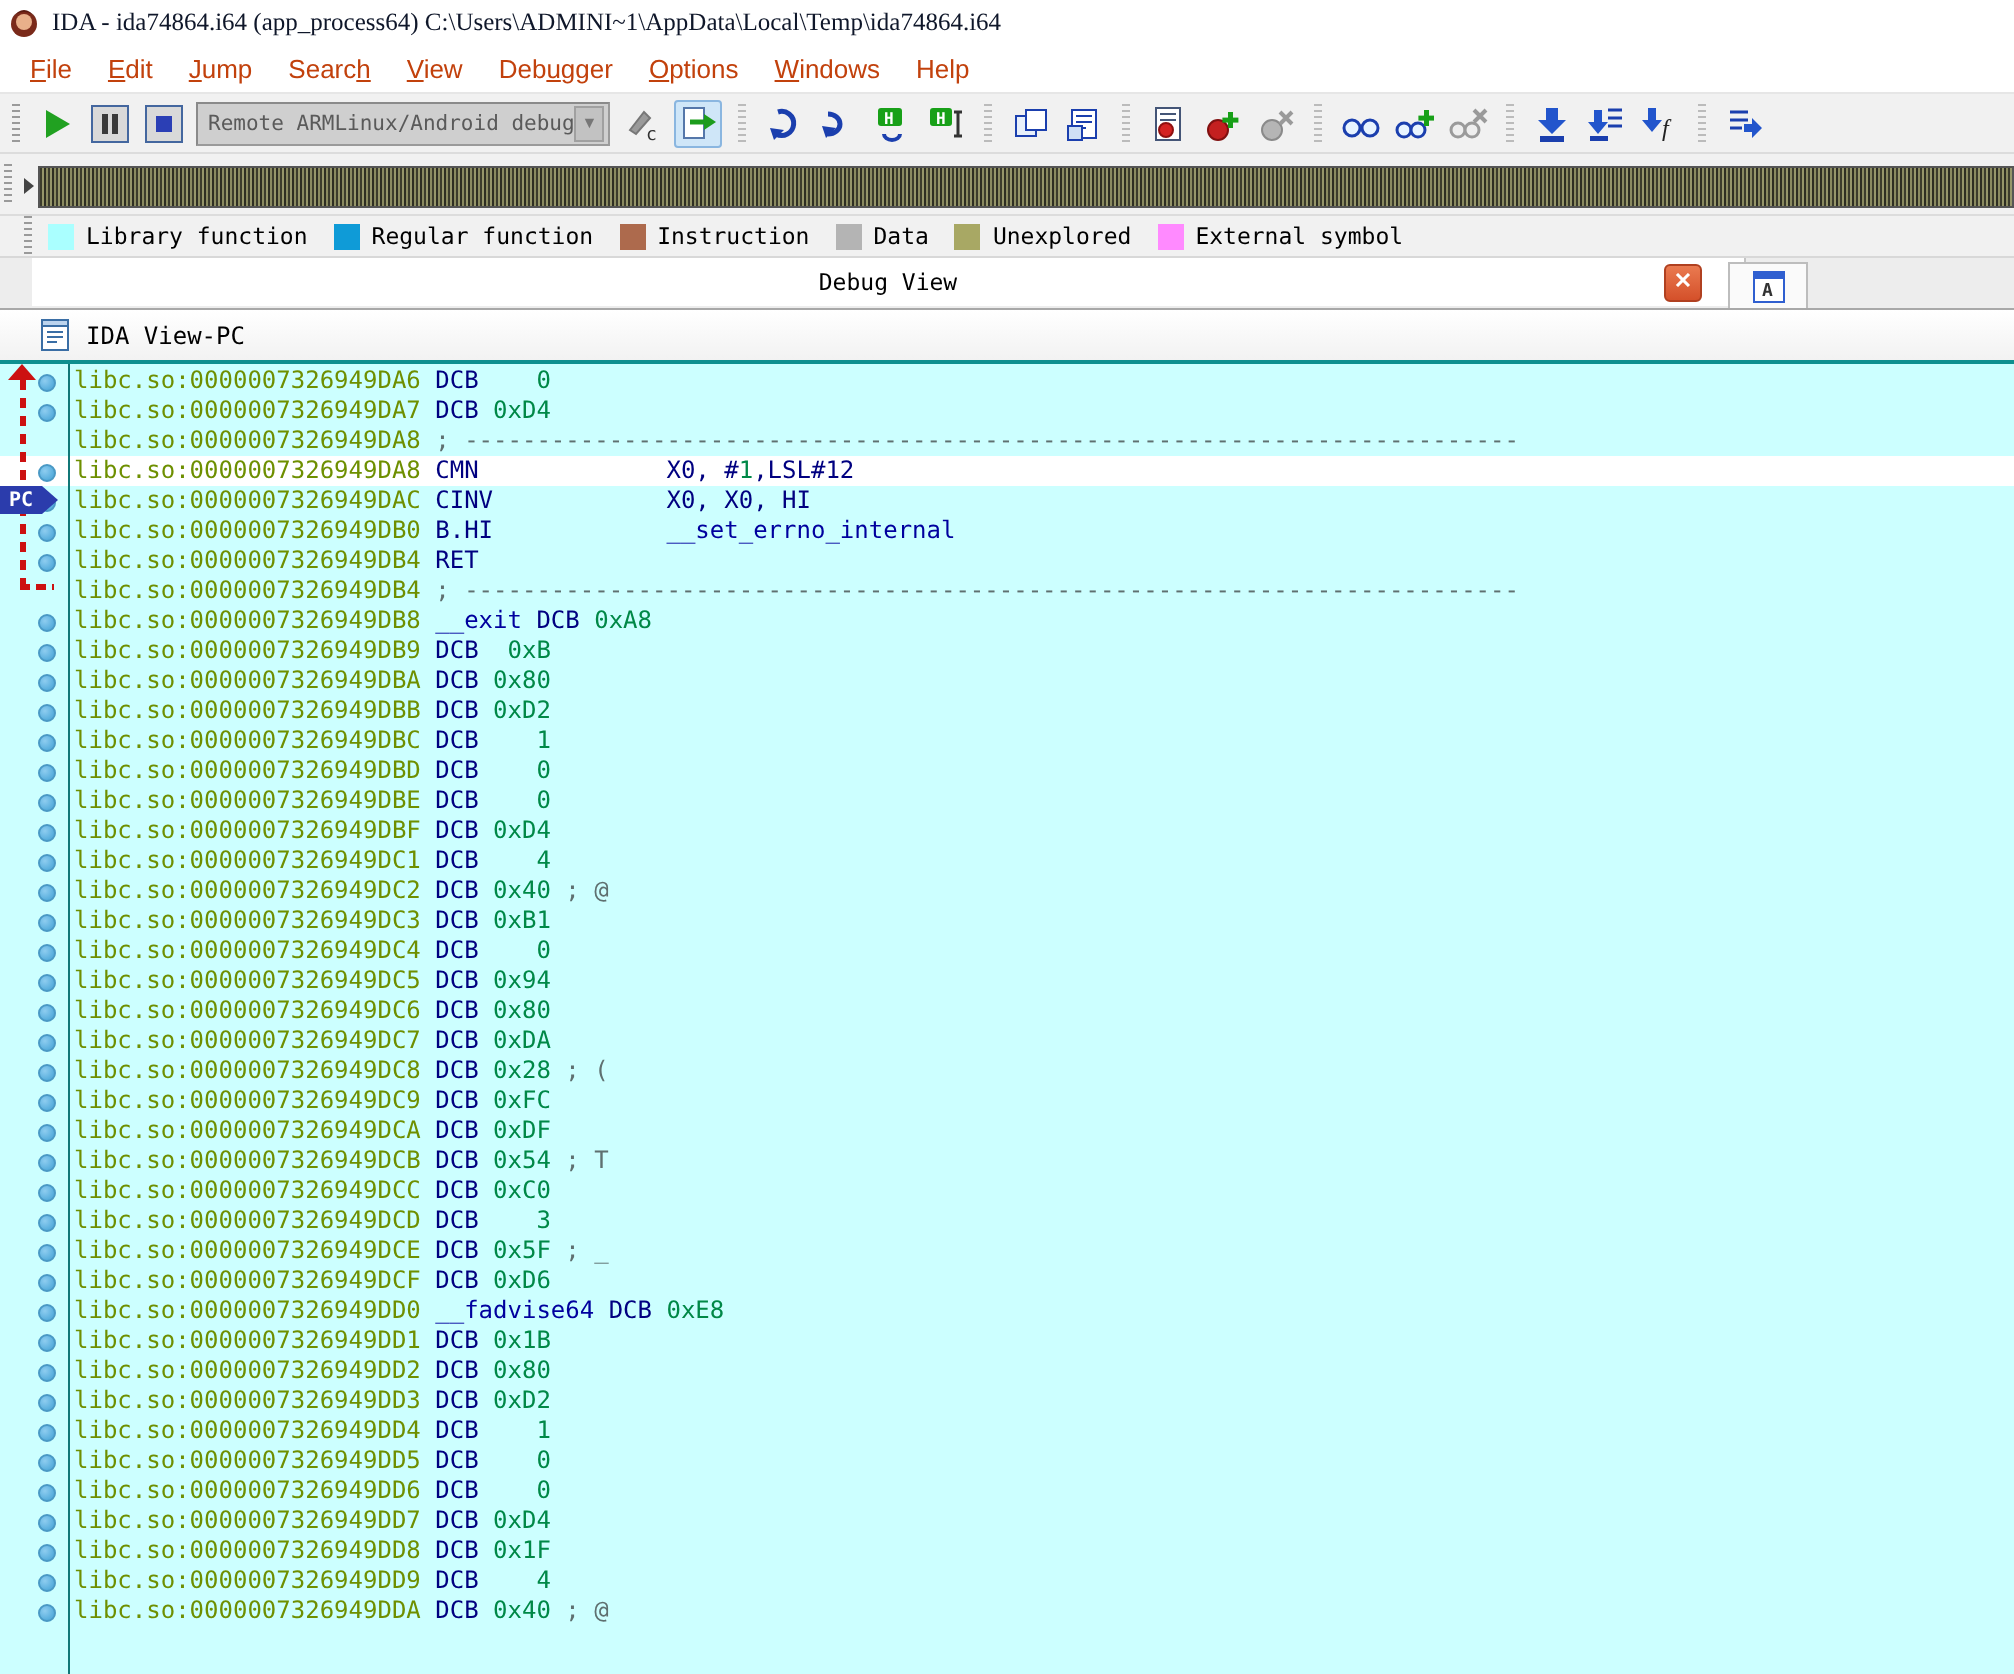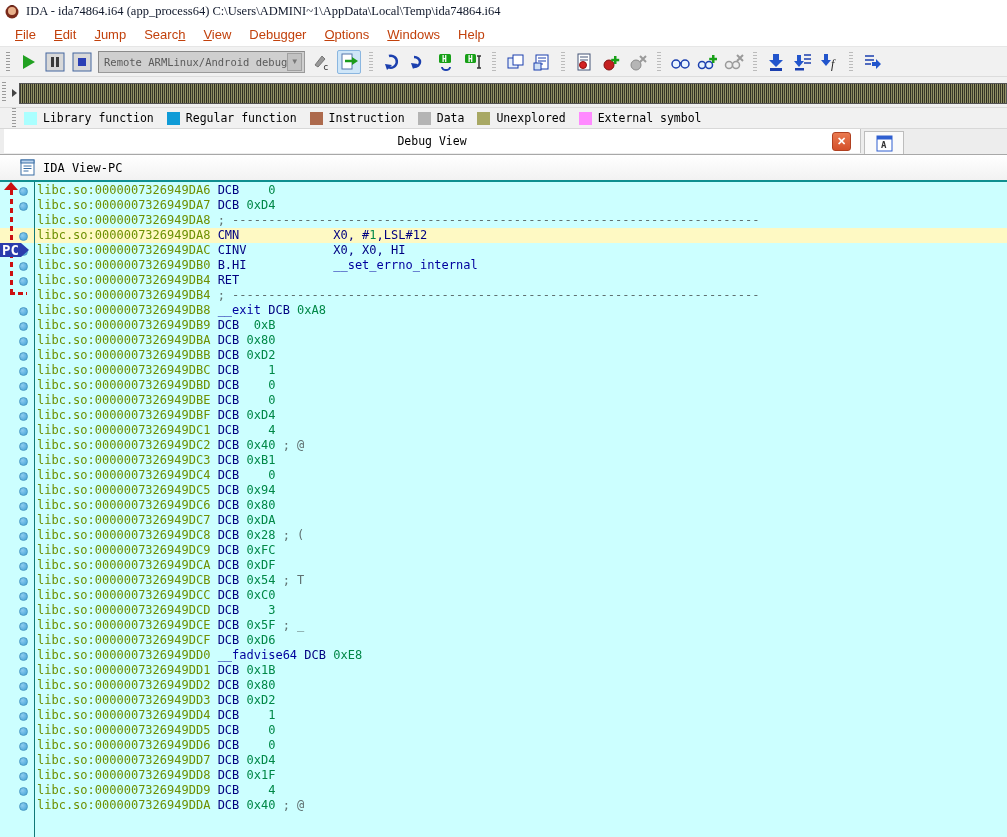--- a/index.html
+++ b/index.html
@@ -22,41 +22,41 @@
                display:flex;align-items:center;justify-content:center;}
   .navrow{height:30px;background:#f1f1f1;border-bottom:1px solid #dcdcdc;display:flex;align-items:center;position:relative;}
   .navband{position:absolute;left:19px;right:0;top:6px;height:19px;border:1px solid #555;
            background:repeating-linear-gradient(90deg,#3c3c2c 0 1px,#96966a 1px 2px,#2e2e22 2px 3px,#8a8a60 3px 4px);}
   .navarrow{position:absolute;left:12px;top:12px;width:0;height:0;border-left:5px solid #444;border-top:4px solid transparent;border-bottom:4px solid transparent;}
   .legend{height:20px;background:#f1f1f1;border-bottom:1px solid #d8d8d8;display:flex;align-items:center;padding-left:10px;
           font-family:"DejaVu Sans Mono",monospace;font-size:11.5px;color:#000;}
   .legend .sw{width:13px;height:13px;margin-right:6px;flex:0 0 auto;}
   .legend .lb{margin-right:13px;white-space:nowrap;}
   .tabrow{height:25px;position:relative;background:#ededed;border-bottom:1px solid #a8a8a8;}
-  .tabmain{position:absolute;left:4px;top:0;width:856px;height:24px;background:#fff;border-right:1px solid #c4c4c4;
+  .tabmain{position:absolute;left:16px;top:0;width:856px;height:24px;background:#fff;border-right:1px solid #c4c4c4;
            display:flex;align-items:center;justify-content:center;font-family:"DejaVu Sans Mono",monospace;font-size:11.5px;color:#000;}
   .closebtn{position:absolute;left:832px;top:3px;width:17px;height:17px;border-radius:3px;
             background:linear-gradient(#ea7a50,#d4502a);border:1px solid #b04020;color:#fff;font-size:11px;font-weight:bold;
             display:flex;align-items:center;justify-content:center;line-height:1;}
   .atab{position:absolute;left:864px;top:2px;width:38px;height:22px;background:#fafafa;border:1px solid #bdbdbd;border-bottom:none;
         display:flex;align-items:center;justify-content:center;}
   .caption{height:25px;background:linear-gradient(#ffffff,#f2f2f2);border-bottom:2px solid #0f8f8f;
            display:flex;align-items:center;padding-left:20px;}
   .caption .ctitle{font-family:"DejaVu Sans Mono",monospace;font-size:12px;color:#000;margin-left:7px;}
   .viewport{position:relative;height:661px;background:#ccffff;overflow:hidden;}
   .vline{position:absolute;left:34px;top:0;bottom:0;width:1px;background:#117777;z-index:2;}
   .rows{position:absolute;left:0;top:1px;right:0;}
   .row{height:15px;line-height:15px;white-space:pre;font-family:"DejaVu Sans Mono",monospace;font-size:12px;padding-left:37px;position:relative;}
-  .row.hl{background:#fef9c3;}
+  .row.hl{background:#ffffff;}
   .addr{color:#6e8f00;} .mn{color:#000080;} .op{color:#000080;} .num{color:#008847;} .name{color:#00009e;} .cmt{color:#5f7070;}
   .dot{position:absolute;left:19px;top:4px;width:7px;height:7px;border-radius:50%;
        background:radial-gradient(circle at 35% 35%, #8ecdf0, #58aedd 70%);border:1px solid #4a99c5;z-index:3;}
   .pcmark{position:absolute;left:0;top:61px;width:30px;height:14px;z-index:4;}
   .pcbox{position:absolute;left:0;top:0;width:21px;height:14px;background:#2b3cac;color:#fff;font-family:"DejaVu Sans Mono",monospace;
-         font-size:14px;font-weight:bold;display:flex;align-items:center;justify-content:center;}
+         font-size:10px;font-weight:bold;display:flex;align-items:center;justify-content:center;}
   .pctip{position:absolute;left:21px;top:0;width:0;height:0;border-left:8px solid #2b3cac;border-top:7px solid transparent;border-bottom:7px solid transparent;}
   .flowline{position:absolute;left:10px;top:8px;width:3px;height:104px;z-index:4;
             background:repeating-linear-gradient(180deg,#cc1111 0 5px,transparent 5px 9px);}
   .flowhead{position:absolute;left:4px;top:0px;width:0;height:0;z-index:4;
             border-bottom:8px solid #cc1111;border-left:7px solid transparent;border-right:7px solid transparent;}
   .flowfoot{position:absolute;left:10px;top:110px;width:17px;height:3px;z-index:4;
             background:repeating-linear-gradient(90deg,#cc1111 0 5px,transparent 5px 8px);}
   svg{display:block;}
 </style>
 </head>

